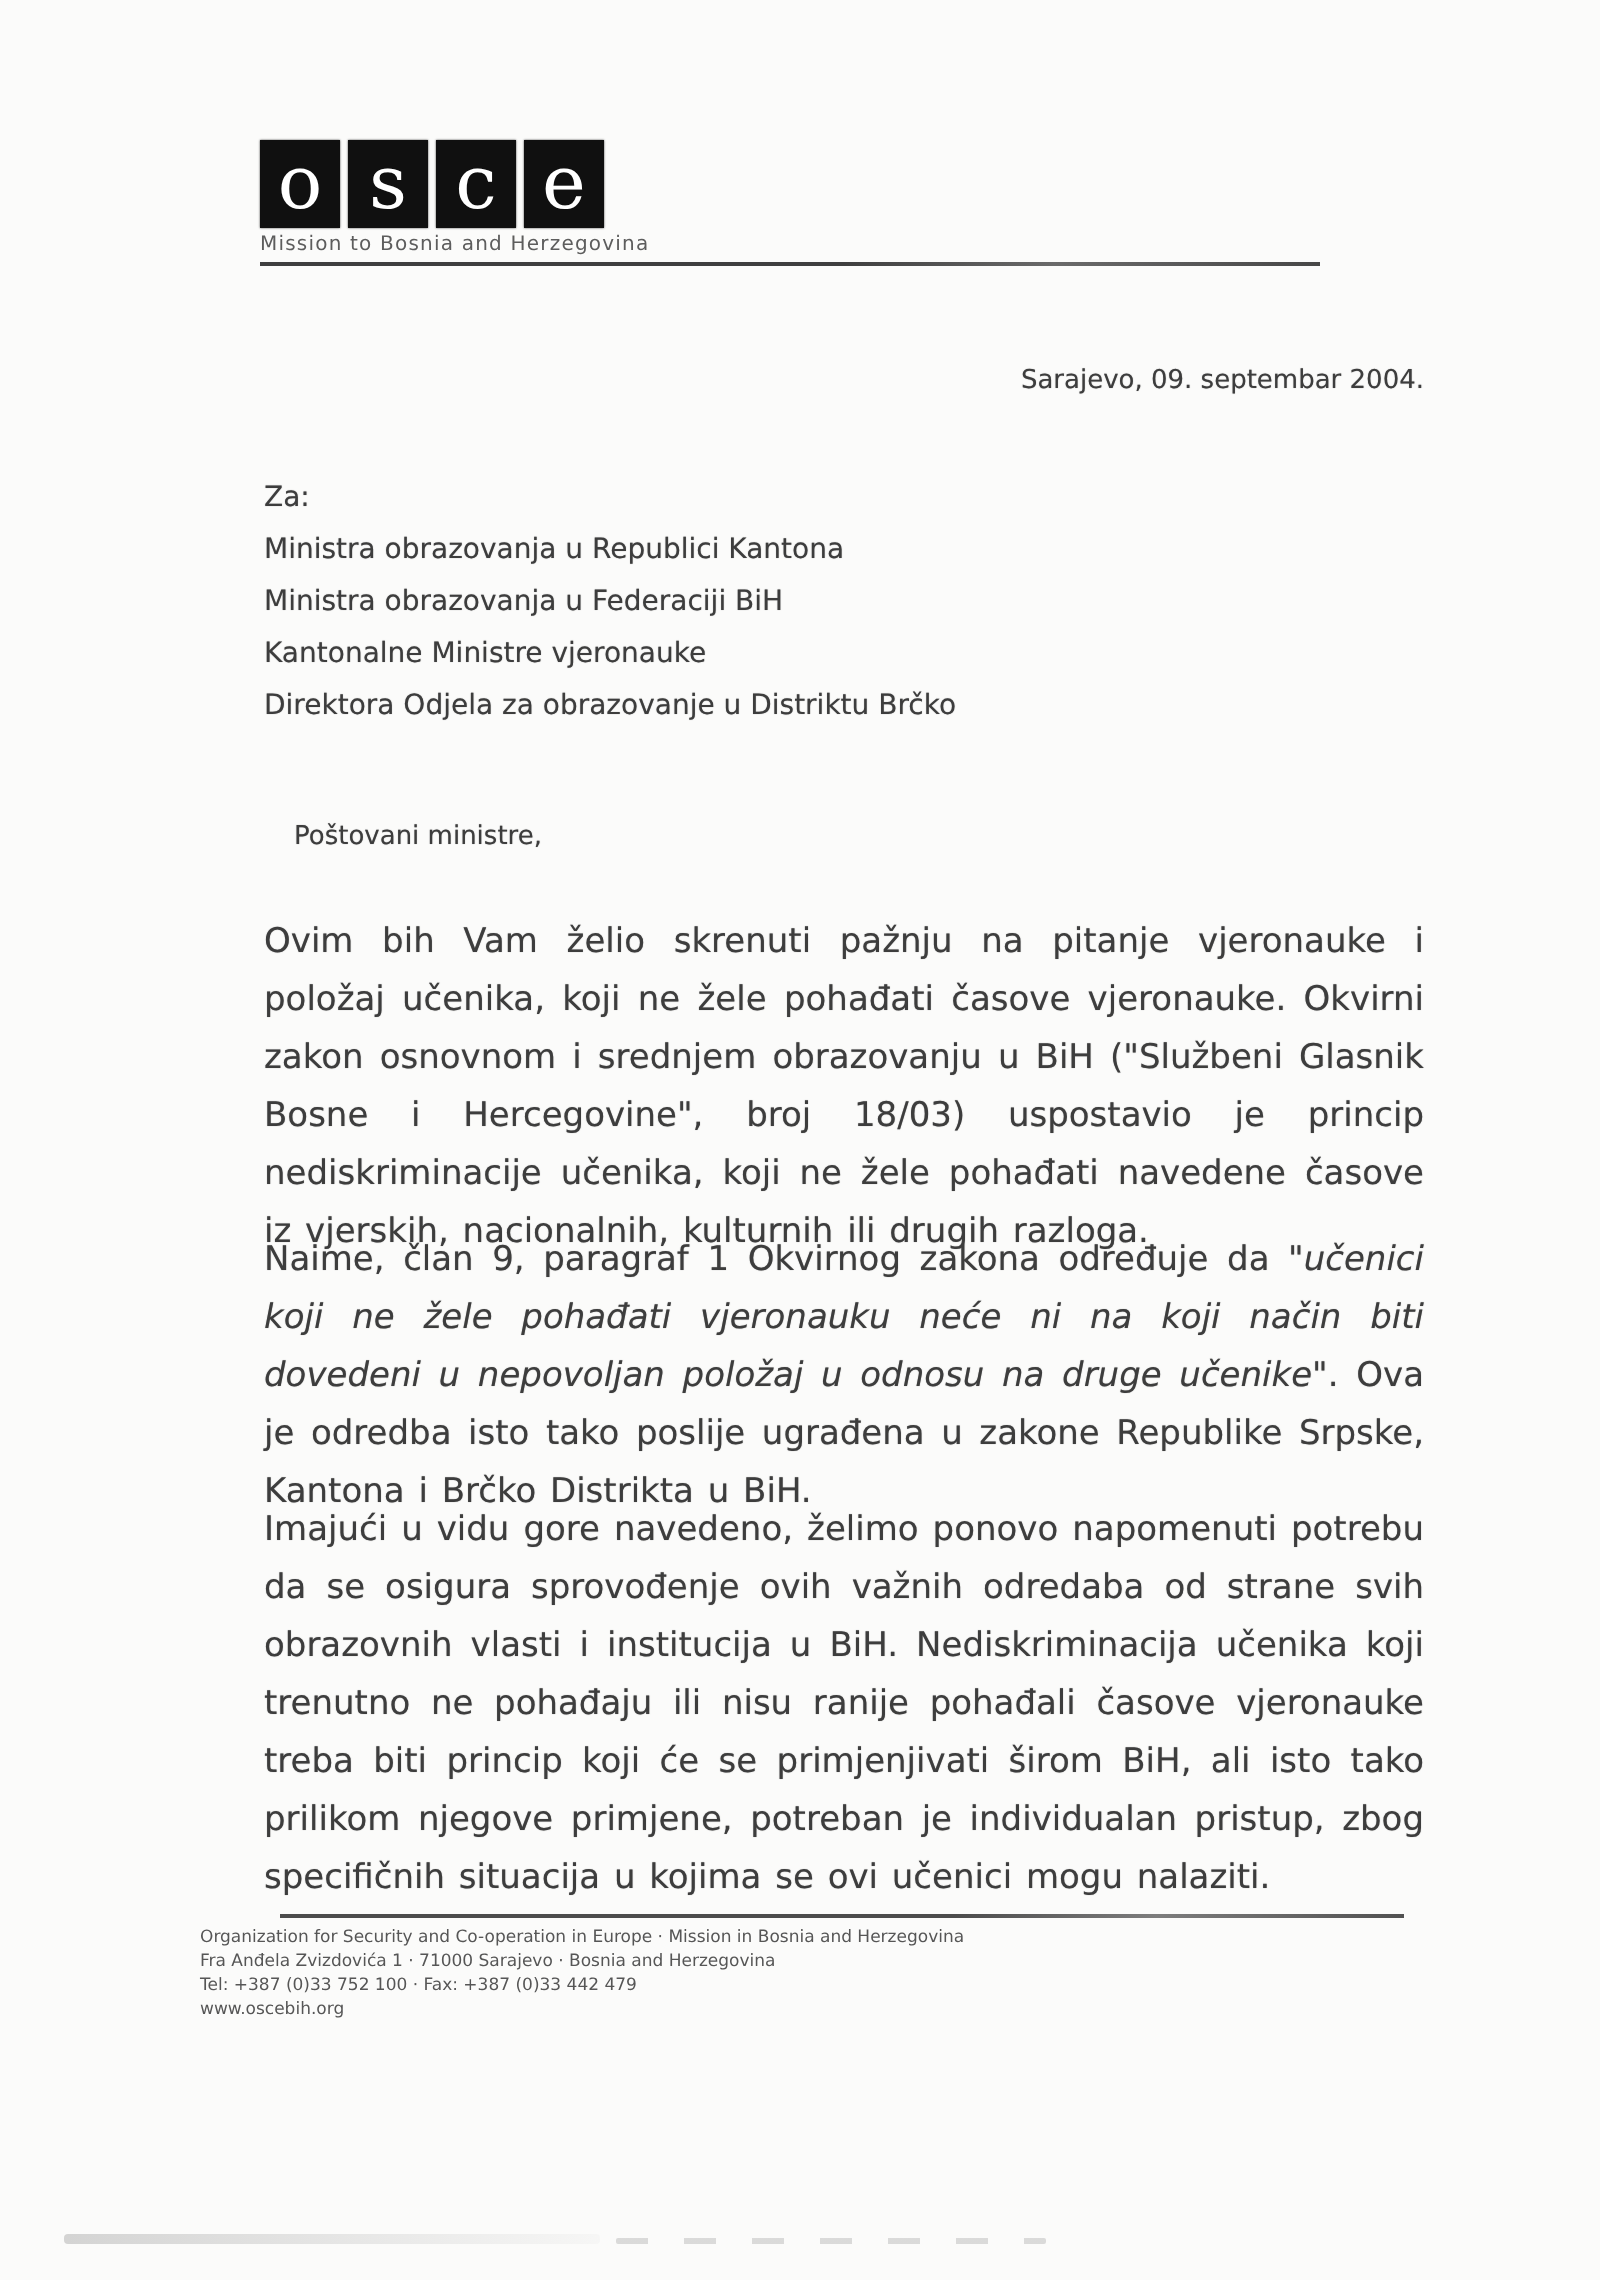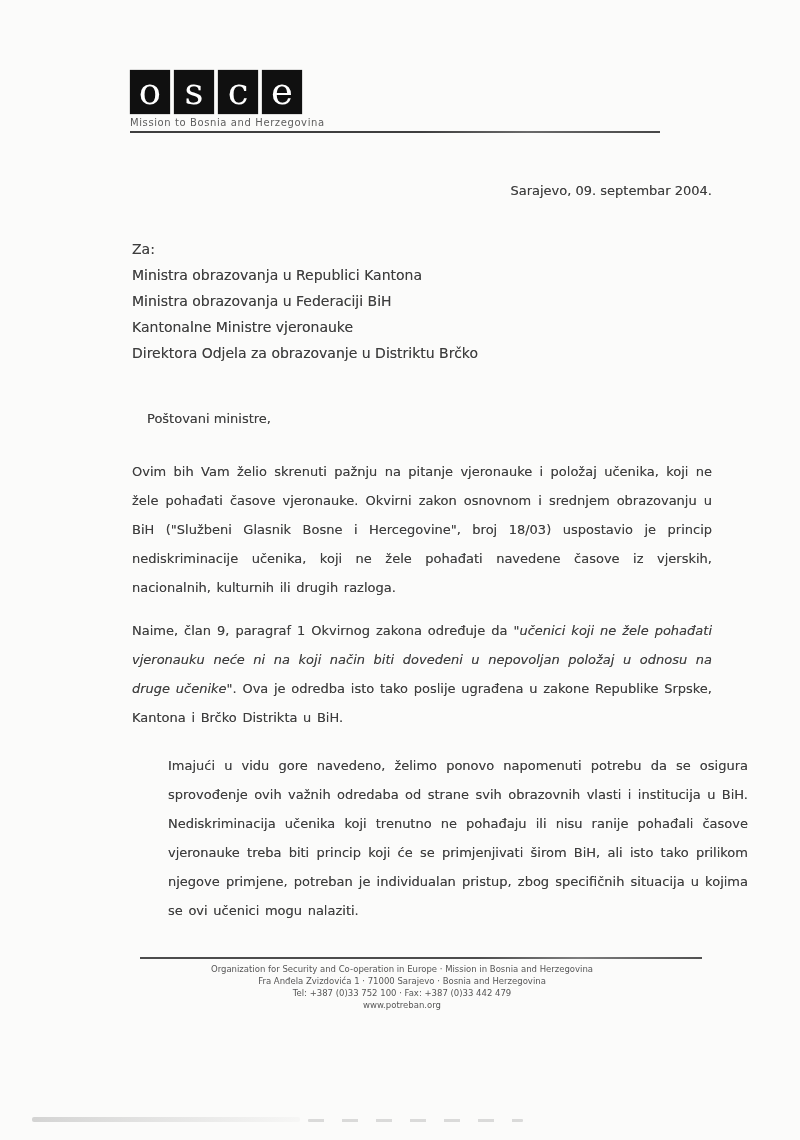--- a/index.html
+++ b/index.html
@@ -80,45 +80,45 @@
     top: 411px;
     font-size: 13px;
     text-shadow: 0 0 0.5px rgba(70,70,70,0.55);
     margin-left: 15px;
   }
   .body-par {
     position: absolute;
     left: 132px;
     width: 580px;
     margin: 0;
-    font-size: 13px;
+    font-size: 17px;
     line-height: 29px;
     text-align: justify;
     text-shadow: 0 0 0.5px rgba(70,70,70,0.55);
     word-spacing: 1.5px;
   }
   .par-1 { top: 457px; }
   .par-2 { top: 616px; }
-  .par-3 { top: 751px; margin-left: 36px; }
+  .par-3 { top: 751px; }
   .body-par i { font-style: italic; }
   
   .footer-rule {
     position: absolute;
     left: 140px;
     top: 957px;
     width: 562px;
     height: 2px;
     background: linear-gradient(to right, #4c4c4c 60%, #7d7d7d 78%, #515151);
   }
   .footer {
     position: absolute;
     left: 100px;
     top: 963px;
     width: 604px;
-    text-align: center;
+    text-align: left;
     font-size: 8.5px;
     line-height: 12px;
     color: #565656;
     filter: blur(0.25px);
   }
   
   .smudge-1 {
     position: absolute;
     left: 32px;
     top: 1117px;
@@ -169,19 +169,19 @@
 
   <p class="body-par par-2"><span>Naime, član 9, paragraf 1 Okvirnog zakona određuje da </span><i>"učenici koji ne žele pohađati vjeronauku neće ni na koji način biti dovedeni u nepovoljan položaj u odnosu na druge učenike"</i><span>. Ova je odredba isto tako poslije ugrađena u zakone Republike Srpske, Kantona i Brčko Distrikta u BiH.</span></p>
 
   <p class="body-par par-3">Imajući u vidu gore navedeno, želimo ponovo napomenuti potrebu da se osigura sprovođenje ovih važnih odredaba od strane svih obrazovnih vlasti i institucija u BiH. Nediskriminacija učenika koji trenutno ne pohađaju ili nisu ranije pohađali časove vjeronauke treba biti princip koji će se primjenjivati širom BiH, ali isto tako prilikom njegove primjene, potreban je individualan pristup, zbog specifičnih situacija u kojima se ovi učenici mogu nalaziti.</p>
 
   <div class="footer-rule"></div>
   <div class="footer">
     <div>Organization for Security and Co-operation in Europe · Mission in Bosnia and Herzegovina</div>
     <div>Fra Anđela Zvizdovića 1 · 71000 Sarajevo · Bosnia and Herzegovina</div>
     <div>Tel: +387 (0)33 752 100 · Fax: +387 (0)33 442 479</div>
-    <div>www.potreban.org</div>
+    <div>www.oscebih.org</div>
   </div>
 
   <div class="smudge-1"></div>
   <div class="smudge-2"></div>
 
 </div>
 
 </body></html>

